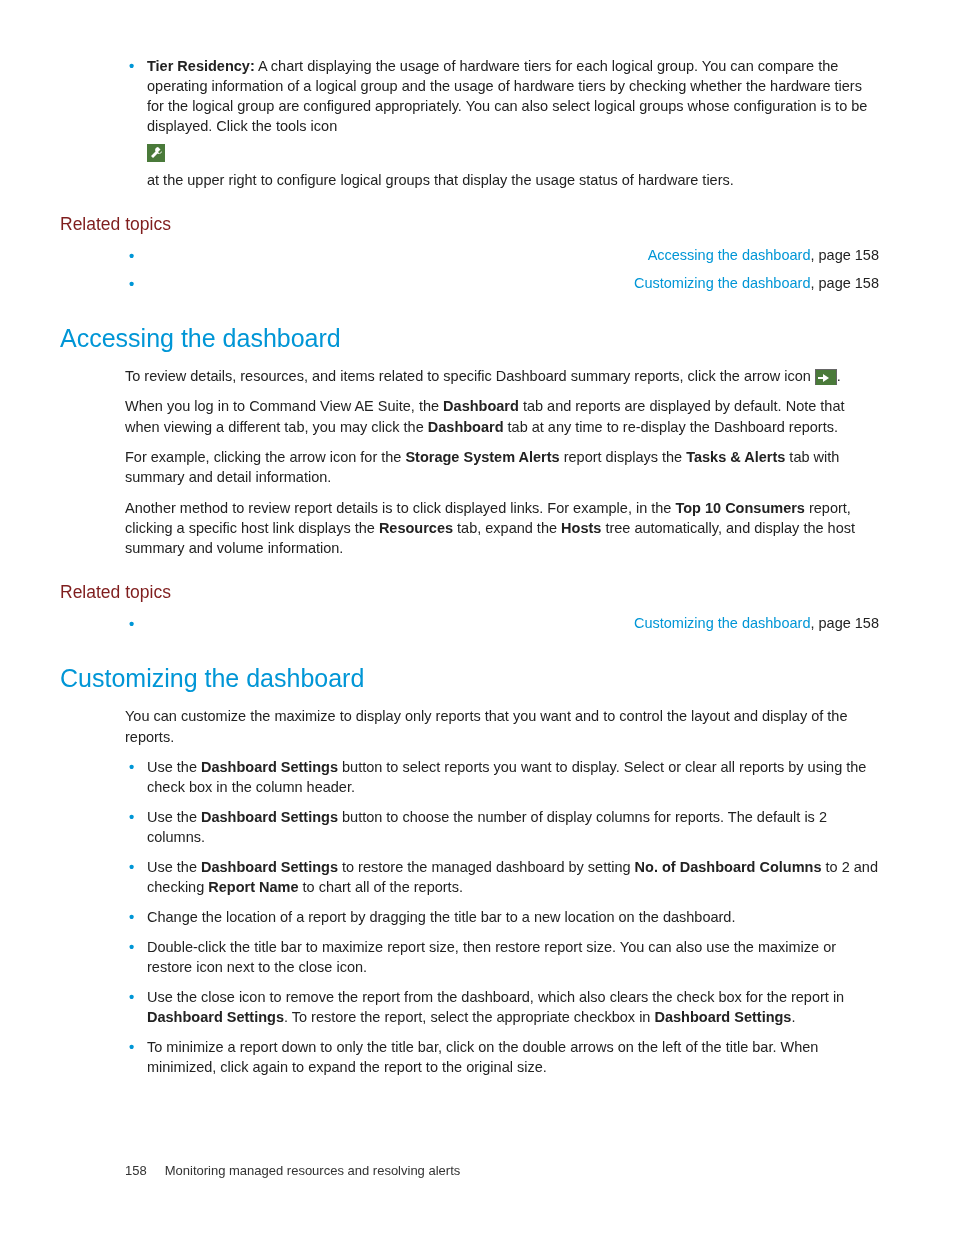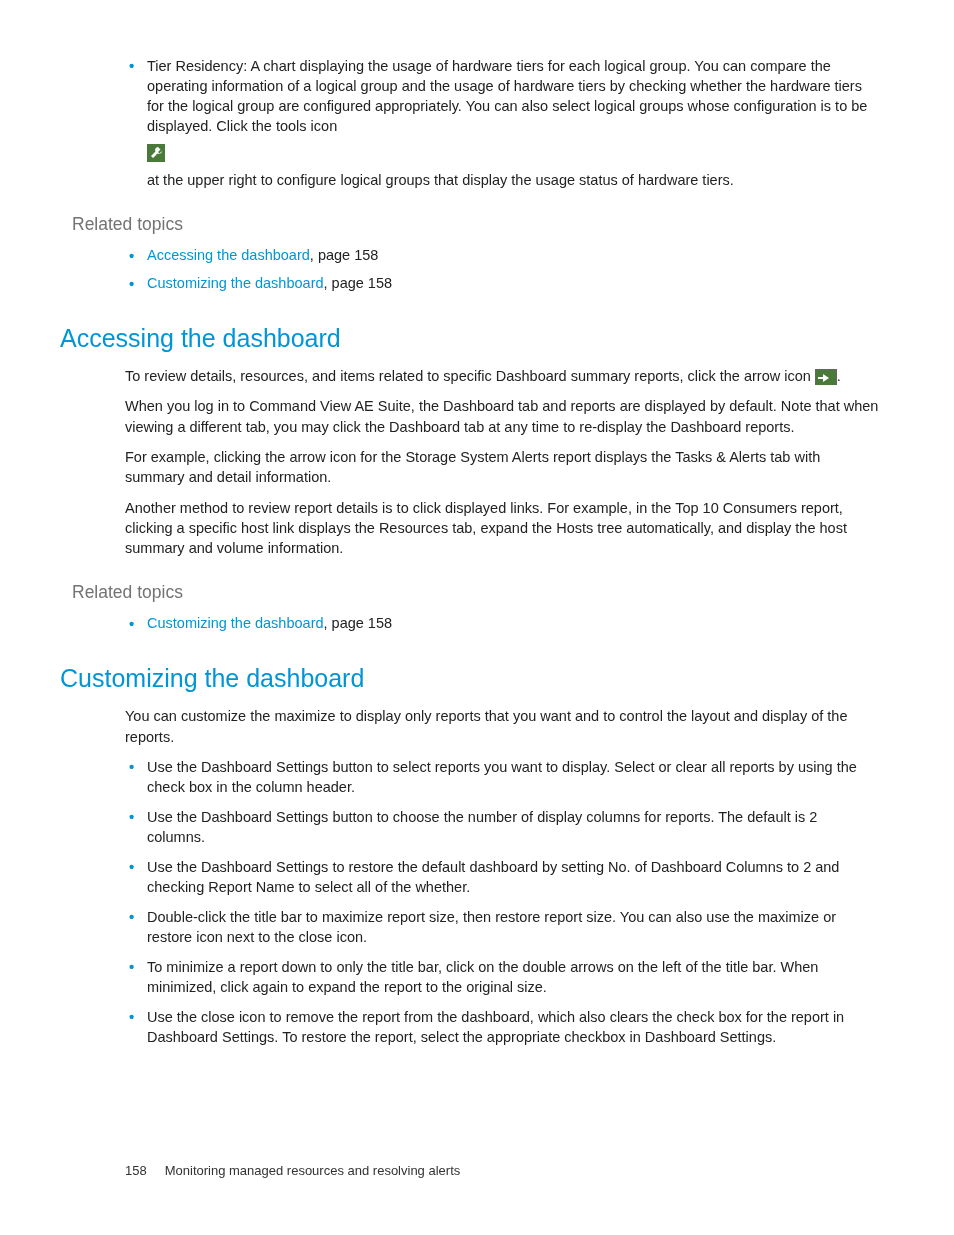--- a/index.html
+++ b/index.html
@@ -24,34 +24,35 @@
     margin-right: 15px;
   }
   h2.section {
     font-family: Arial, Helvetica, sans-serif;
     color: #0096d6;
     font-weight: 400;
     font-size: 25px;
     margin: 28px 0 10px 0;
   }
   h3.related {
-    color: #737373;
+    color: #7f1d1d;
     font-weight: 400;
     font-size: 17.5px;
-    margin: 22px 0 8px 12px;
+    margin: 22px 0 8px 0;
   }
   ul.bullets {
     list-style: none;
     padding-left: 0;
     margin: 6px 0 0 0;
   }
   ul.bullets > li {
     position: relative;
     padding-left: 22px;
     margin-bottom: 8px;
+    text-align: right;
   }
   ul.bullets > li::before {
     content: "•";
     color: #0096d6;
     position: absolute;
     left: 4px;
     top: 0;
     font-size: 15px;
     font-weight: bold;
   }
@@ -76,21 +77,21 @@
     font-weight: bold;
   }
   a.link {
     color: #0096d6;
     text-decoration: none;
   }
   p.body {
     margin: 10px 0;
     line-height: 1.4;
   }
-  .bold { font-weight: normal; }
+  .bold { font-weight: bold; }
   .icon-tools {
     display: inline-block;
     width: 18px;
     height: 18px;
     background: #4a7a3a;
     vertical-align: middle;
     position: relative;
     margin-top: 4px;
     margin-bottom: 4px;
   }
@@ -180,27 +181,28 @@
   <div class="indent-body">
     <p class="body">You can customize the maximize to display only reports that you want and to control the layout and display of the reports.</p>
     <ul class="body-bullets">
       <li>
         <span>Use the </span><span class="bold">Dashboard Settings</span><span> button to select reports you want to display. Select or clear all reports by using the check box in the column header.</span>
       </li>
       <li>
         <span>Use the </span><span class="bold">Dashboard Settings</span><span> button to choose the number of display columns for reports. The default is 2 columns.</span>
       </li>
       <li>
-        <span>Use the </span><span class="bold">Dashboard Settings</span><span> to restore the default dashboard by setting </span><span class="bold">No. of Dashboard Columns</span><span> to 2 and checking </span><span class="bold">Report Name</span><span> to select all of the whether.</span>
-      </li>
+        <span>Use the </span><span class="bold">Dashboard Settings</span><span> to restore the managed dashboard by setting </span><span class="bold">No. of Dashboard Columns</span><span> to 2 and checking </span><span class="bold">Report Name</span><span> to chart all of the reports.</span>
+      </li>
+      <li>Change the location of a report by dragging the title bar to a new location on the dashboard.</li>
       <li>Double-click the title bar to maximize report size, then restore report size. You can also use the maximize or restore icon next to the close icon.</li>
+      <li>
+        <span>Use the close icon to remove the report from the dashboard, which also clears the check box for the report in </span><span class="bold">Dashboard Settings</span><span>. To restore the report, select the appropriate checkbox in </span><span class="bold">Dashboard Settings</span><span>.</span>
+      </li>
       <li>To minimize a report down to only the title bar, click on the double arrows on the left of the title bar. When minimized, click again to expand the report to the original size.</li>
-      <li>
-        <span>Use the close icon to remove the report from the dashboard, which also clears the check box for the report in </span><span class="bold">Dashboard Settings</span><span>. To restore the report, select the appropriate checkbox in </span><span class="bold">Dashboard Settings</span><span>.</span>
-      </li>
     </ul>
   </div>
 
   <div class="footer">
     <span class="pageno">158</span><span>Monitoring managed resources and resolving alerts</span>
   </div>
 
 </div>
 
 </body></html>

